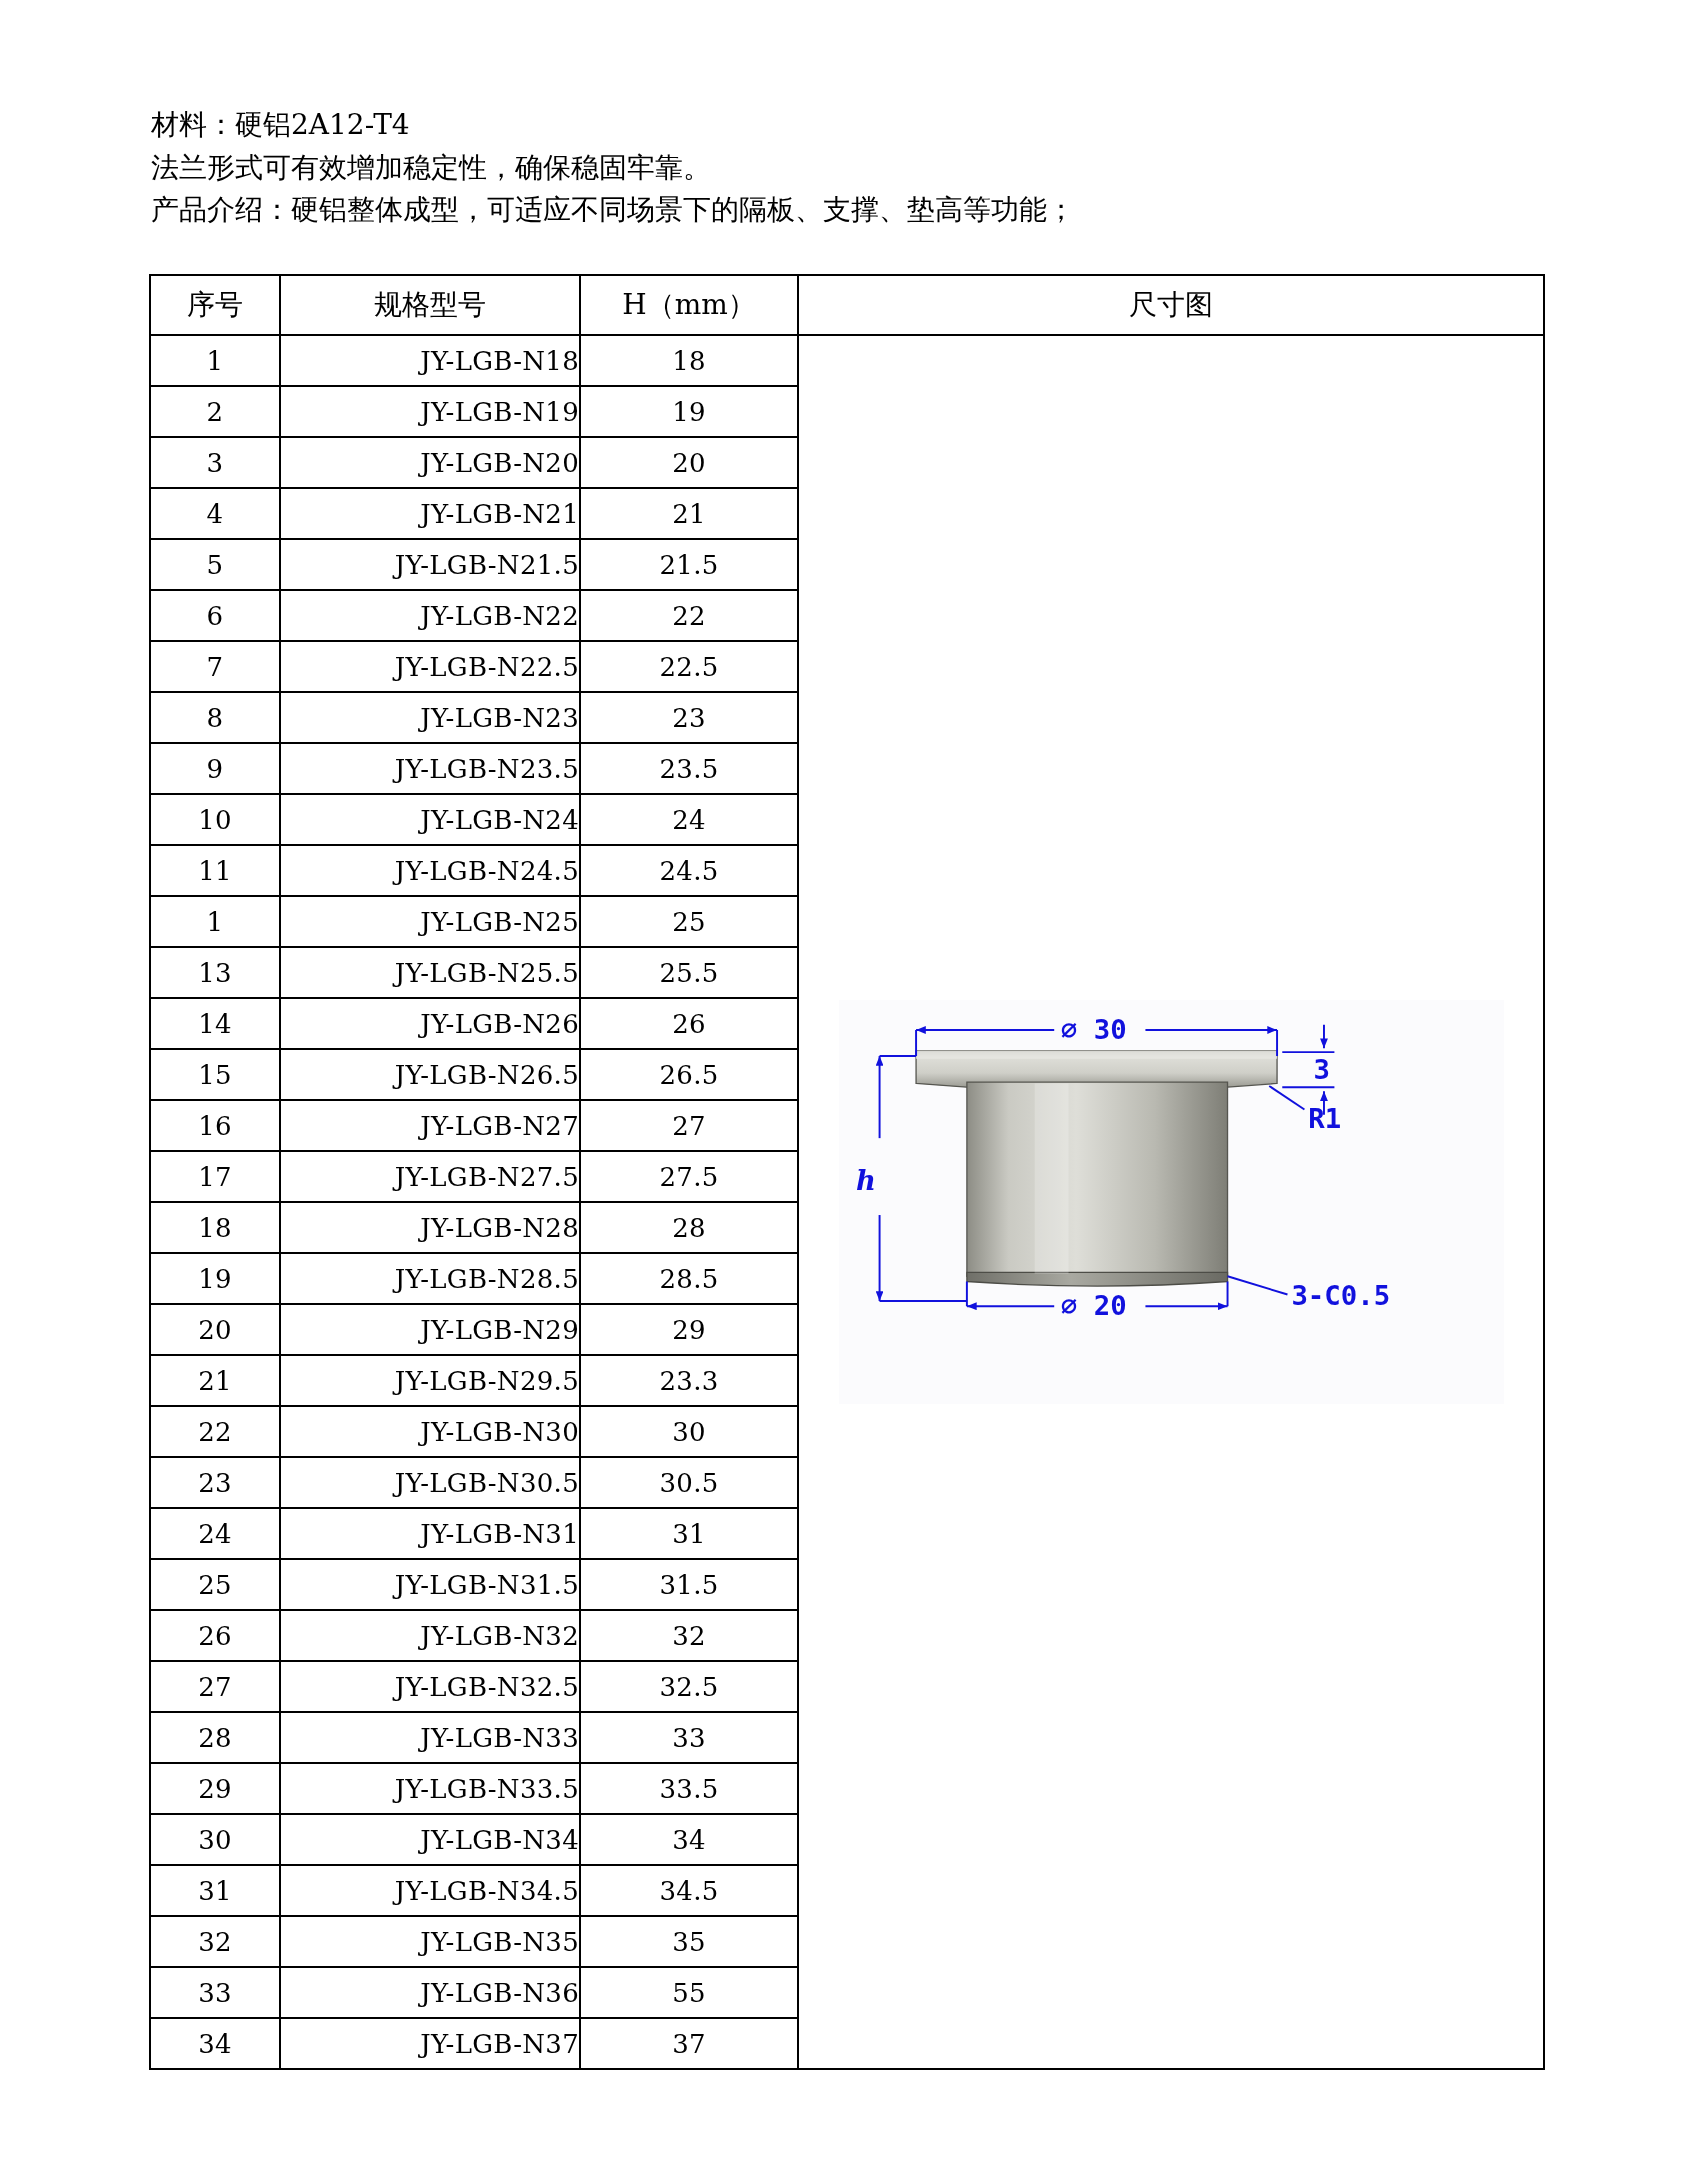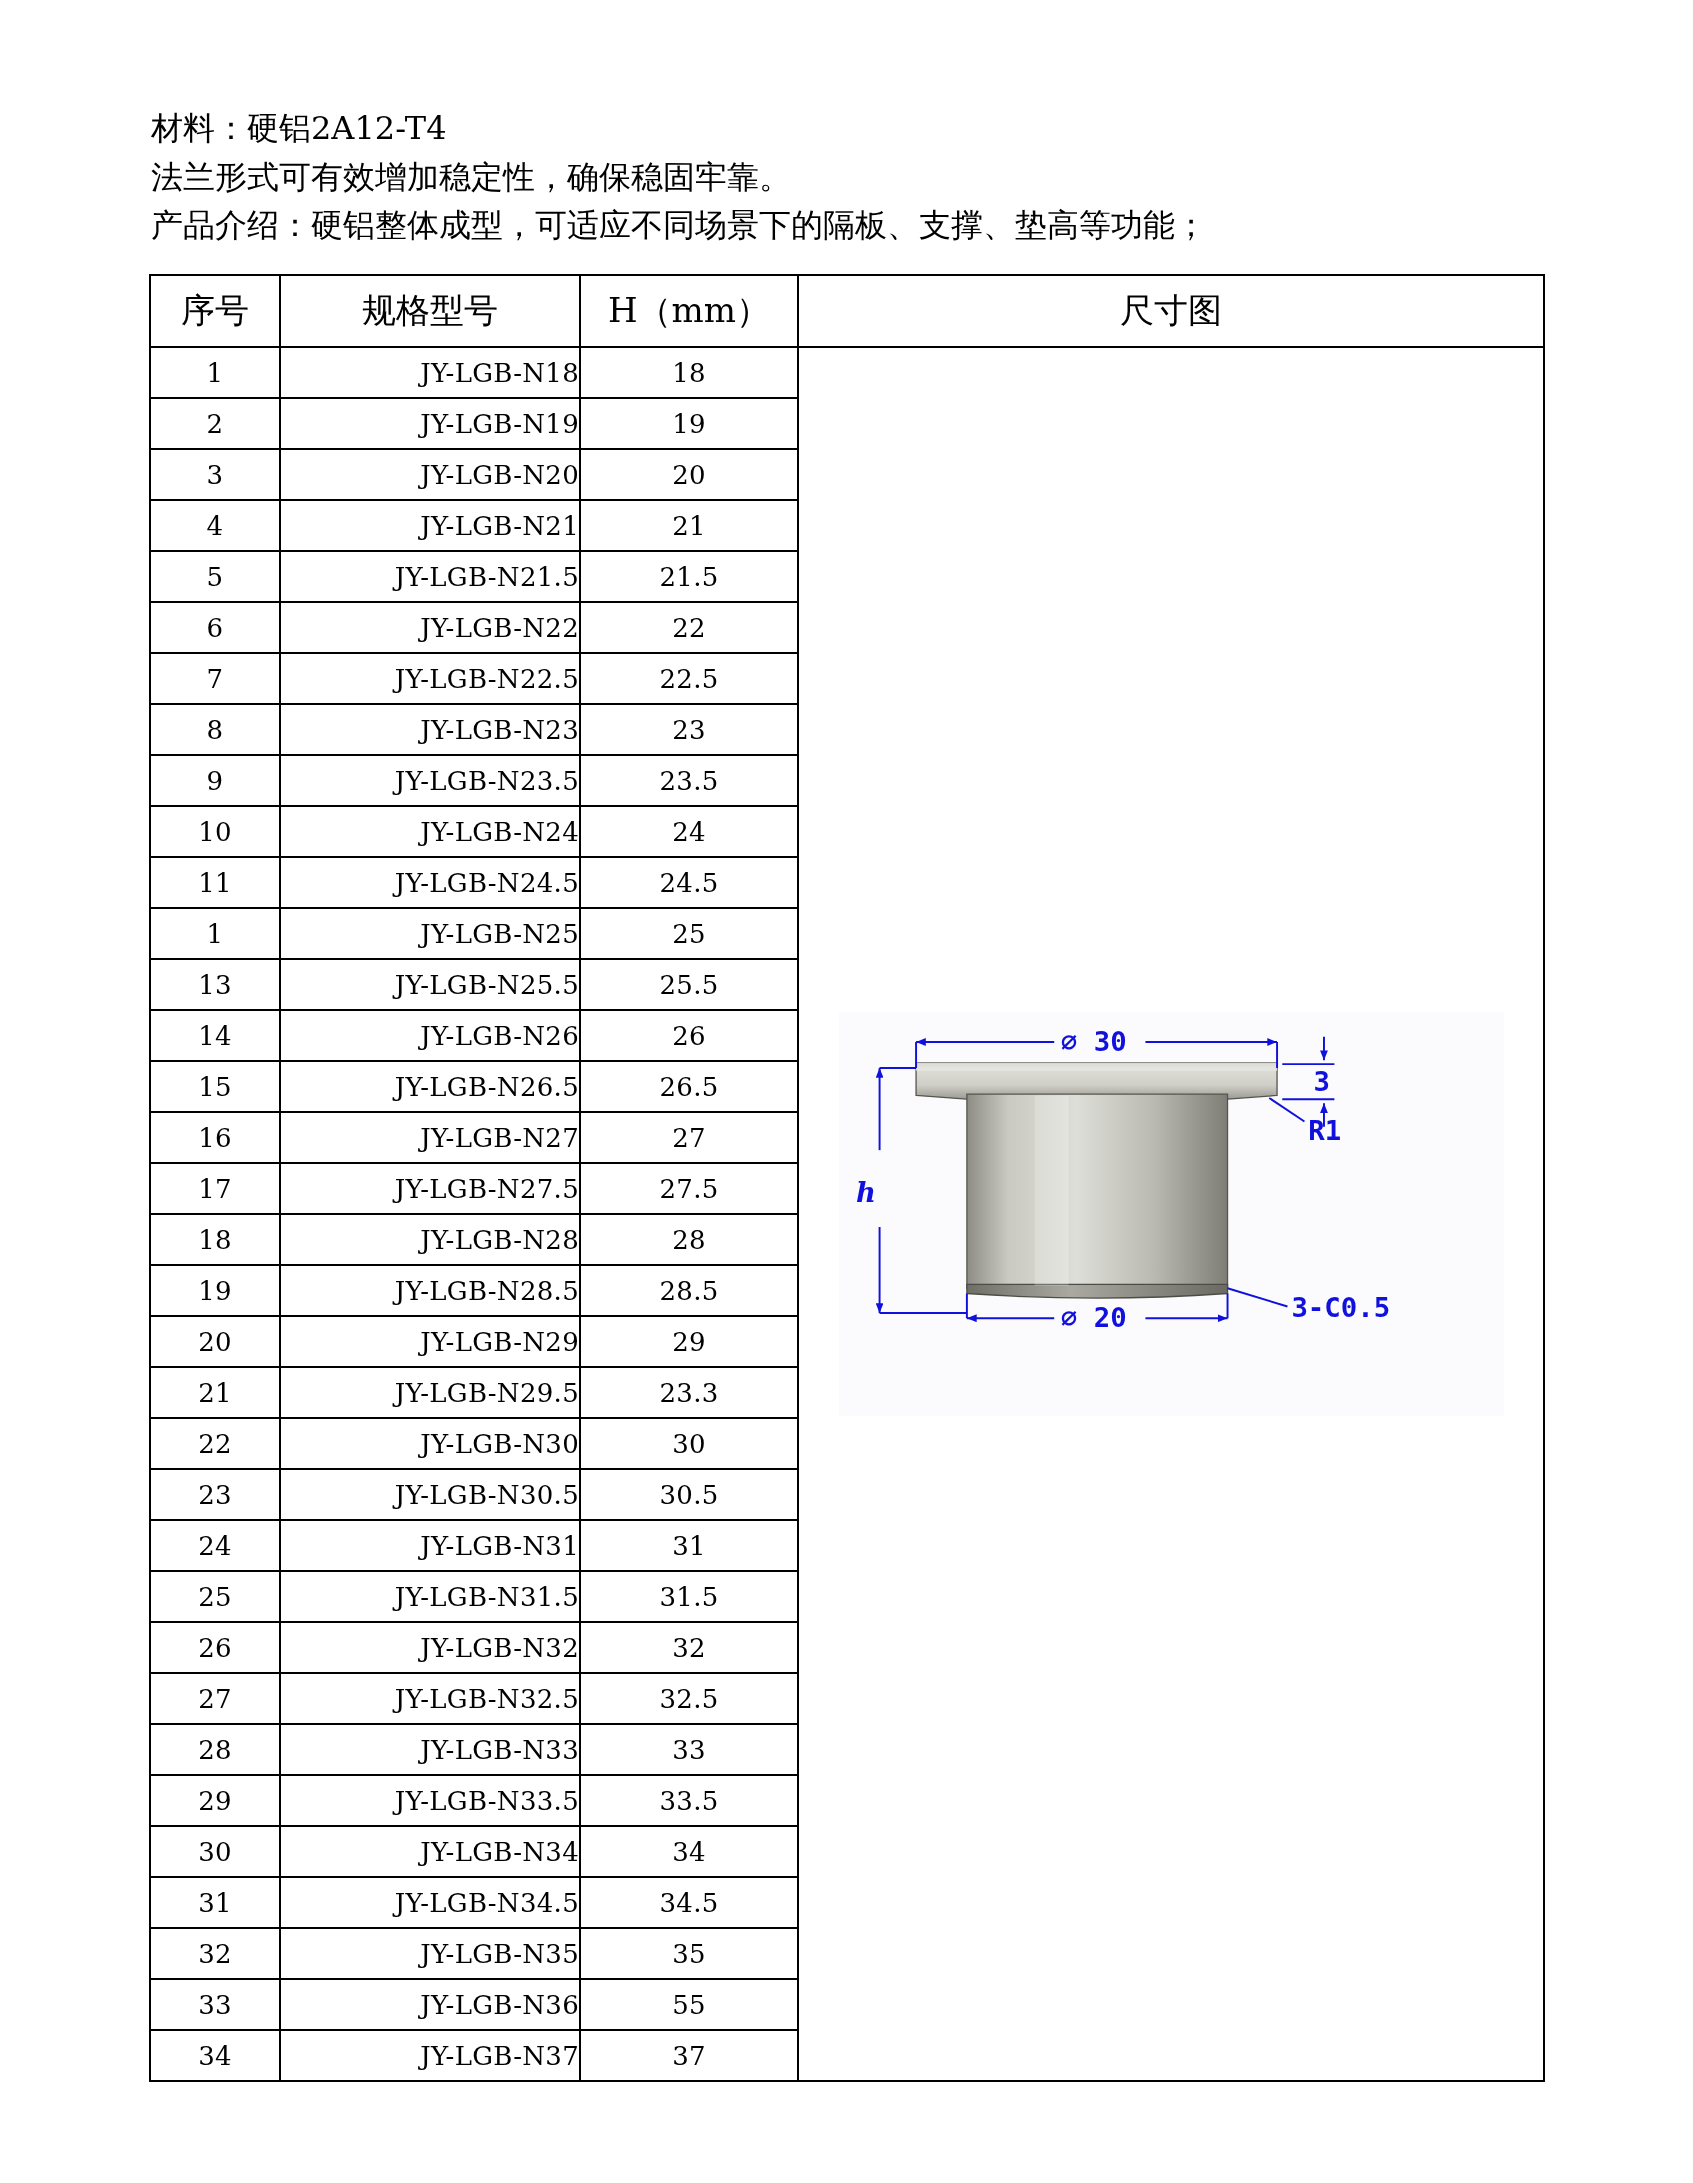--- a/index.html
+++ b/index.html
@@ -20,21 +20,21 @@
     height: 2183px;
     box-sizing: border-box;
     padding: 0;
   }
   .intro {
     position: absolute;
     left: 151px;
     top: 104px;
     width: 1421px;
     font-family: "DejaVu Serif", serif;
-    font-size: 32px;
+    font-size: 28px;
     line-height: 1.52;
     color: #000;
     white-space: nowrap;
   }
   .intro div {
     margin: 0;
     padding: 0;
   }
   
   .tbl-wrap {
@@ -57,23 +57,23 @@
   table.spec th, table.spec td {
     border: 2px solid #000;
     text-align: center;
     vertical-align: middle;
     font-size: 26px;
     padding: 0;
     height: 51px;
     box-sizing: border-box;
   }
   table.spec thead th {
-    height: 72px;
+    height: 60px;
     font-weight: normal;
-    font-size: 34px;
+    font-size: 28px;
     margin-left: 24px;
   }
   table.spec td.model {
     text-align: right;
     padding-left: 6px;
     letter-spacing: 0.3px;
   }
   table.spec td.num, table.spec td.h {
     letter-spacing: 0.3px;
   }

